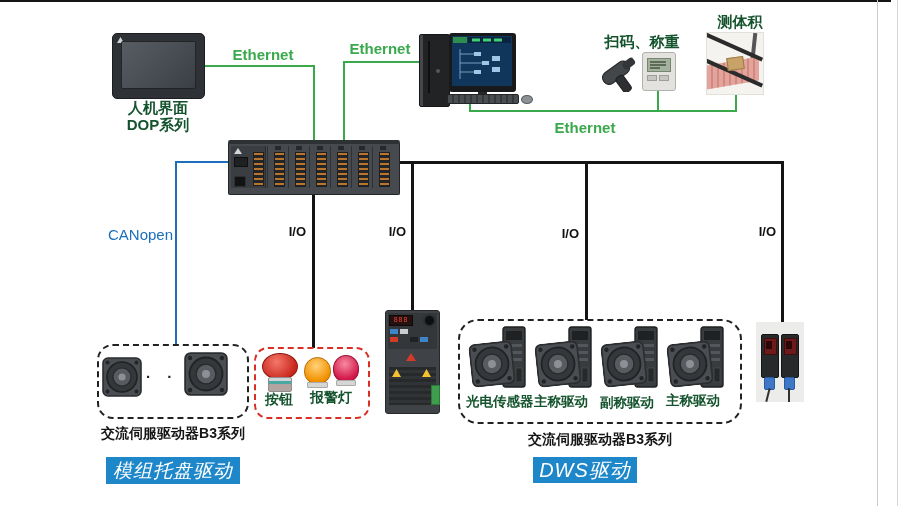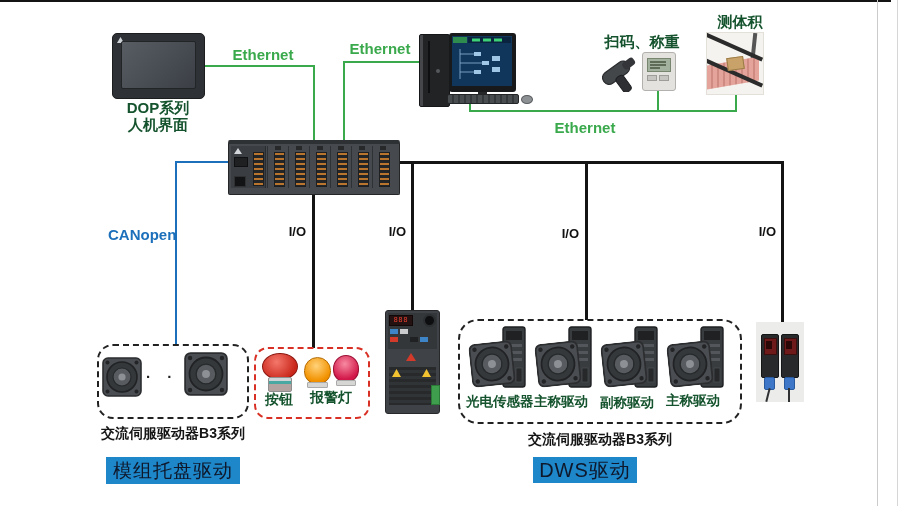--- a/index.html
+++ b/index.html
@@ -5,24 +5,24 @@
   html,body{margin:0;padding:0;background:#fff;}
   .canvas{position:relative;width:900px;height:506px;background:#ffffff;overflow:hidden;
           font-family:"Liberation Sans","DejaVu Sans",sans-serif;}
   .seg{position:absolute;}
   .black{background:#141414;}
   .green{background:#3aa94c;}
   .blue{background:#1c6fba;}
   .lbl{position:absolute;font-weight:700;color:#14532d;line-height:1.12;white-space:nowrap;}
   .center{text-align:center;}
   .glabel{position:absolute;font-weight:700;color:#3aa94c;font-size:15px;text-align:center;white-space:nowrap;}
-  .blabel{position:absolute;font-weight:700;color:#1c6fba;font-size:15px;white-space:nowrap;}
+  .blabel{position:absolute;font-weight:400;color:#1c6fba;font-size:15px;white-space:nowrap;}
   .iolabel{position:absolute;font-weight:700;color:#111;font-size:13px;text-align:right;white-space:nowrap;}
-  .badge{position:absolute;background:#1d87c9;color:#0f172a;display:flex;align-items:center;justify-content:center;
-         font-size:19px;letter-spacing:1px;}
+  .badge{position:absolute;background:#1d87c9;color:#ffffff;display:flex;align-items:center;justify-content:center;
+         font-size:19px;letter-spacing:1px;font-style:italic;}
   .dash-black{position:absolute;border:2.5px dashed #222;border-radius:16px;}
   .dash-red{position:absolute;border:2.5px dashed #d93025;border-radius:14px;}
   .dev{position:absolute;}
   
   .hmi{background:#2e3135;border:1px solid #1b1d1f;border-radius:5px;}
   .hmi-screen{position:absolute;left:8px;top:7px;width:73px;height:46px;border-radius:2px;
               background:linear-gradient(135deg,#585d64,#3b3f45);border:1px solid #222426;}
   .hmi-logo{position:absolute;left:4px;top:3px;width:7px;height:6px;background:#cfd4d8;
             clip-path:polygon(50% 0,100% 100%,0 100%);}
   
@@ -151,22 +151,22 @@
   <div class="iolabel" style="left:276px;top:224px;width:30px">I/O</div>
   <div class="iolabel" style="left:378px;top:224px;width:28px">I/O</div>
   <div class="iolabel" style="left:548px;top:226px;width:31px">I/O</div>
   <div class="iolabel" style="left:748px;top:224px;width:28px">I/O</div>
 
   <div class="dev hmi" style="left:112px;top:33px;width:91px;height:64px">
     <div class="hmi-logo"></div>
     <div class="hmi-screen"></div>
   </div>
   <div class="lbl center" style="left:92px;top:100px;width:132px;font-size:15px">
+    <div>人机界面</div>
     <div>DOP系列</div>
-    <div>人机界面</div>
   </div>
 
   <div class="dev plc" style="left:228px;top:140px;width:170px;height:50px">
     <div class="plc-cpu">
       <div class="plc-cpu-logo"></div>
       <div class="plc-cpu-screen"></div>
       <div class="plc-rj45"></div>
       <div class="plc-strip" style="left:22px;top:6px;height:32px"></div>
     </div>
     <div class="plc-mod" style="left:38px">

